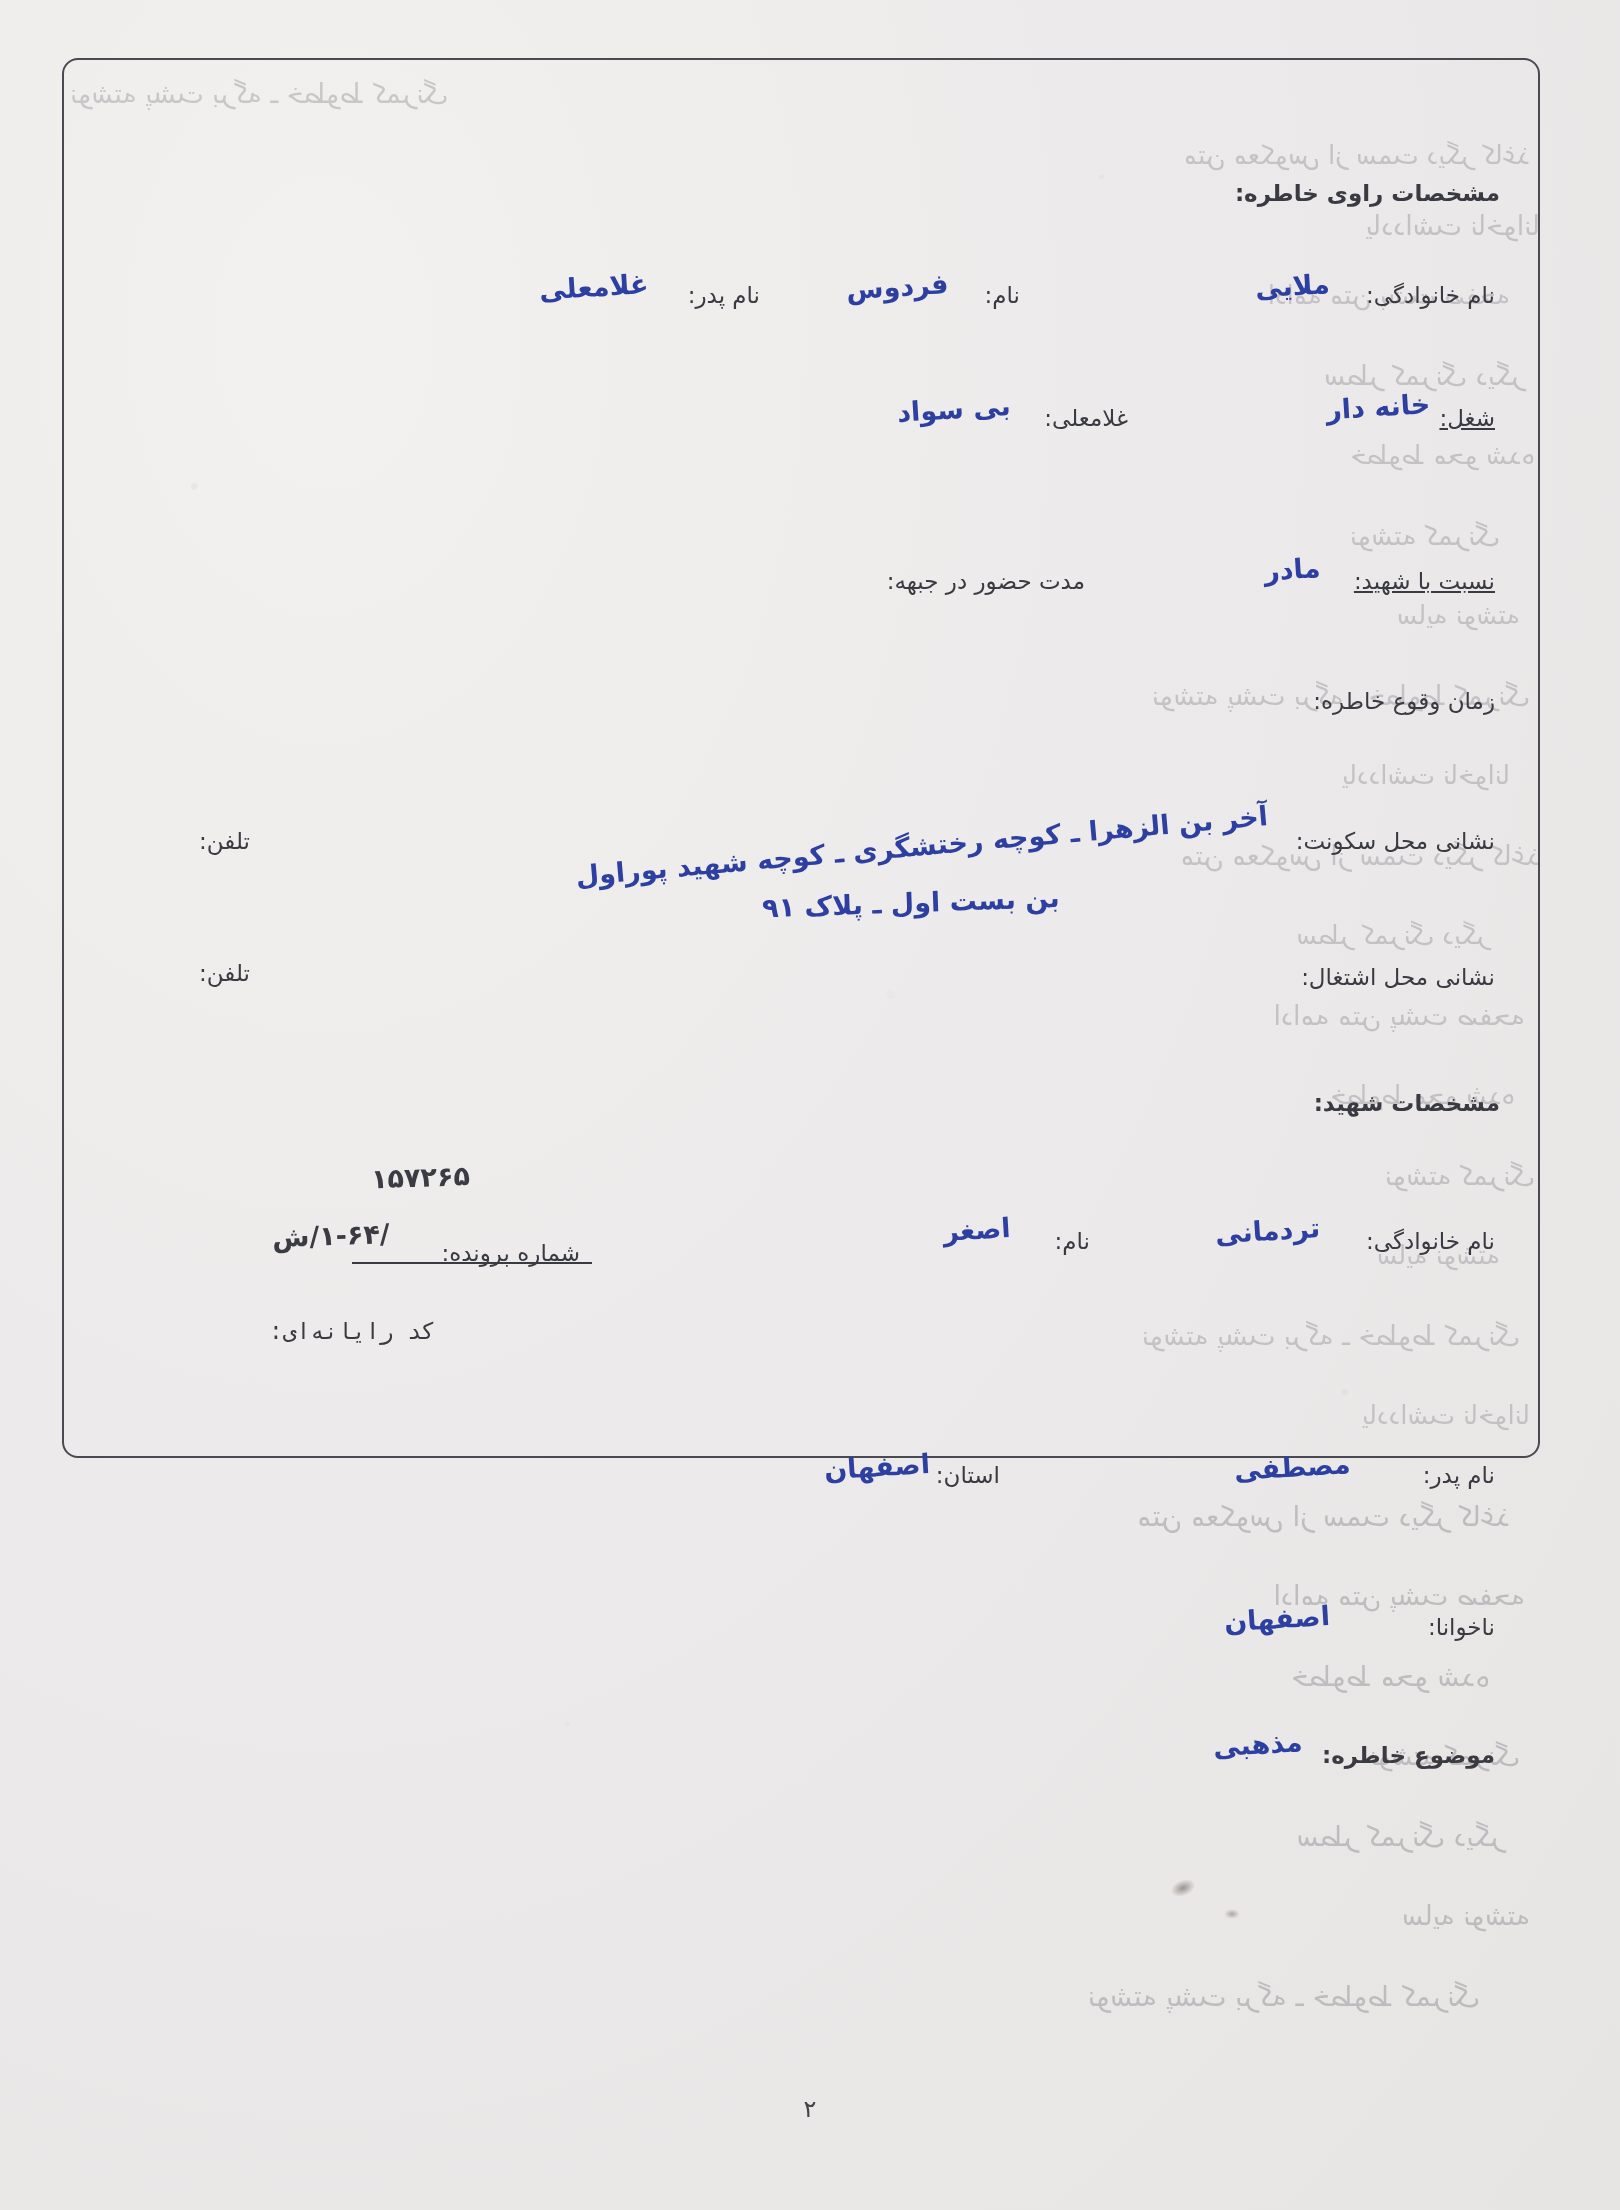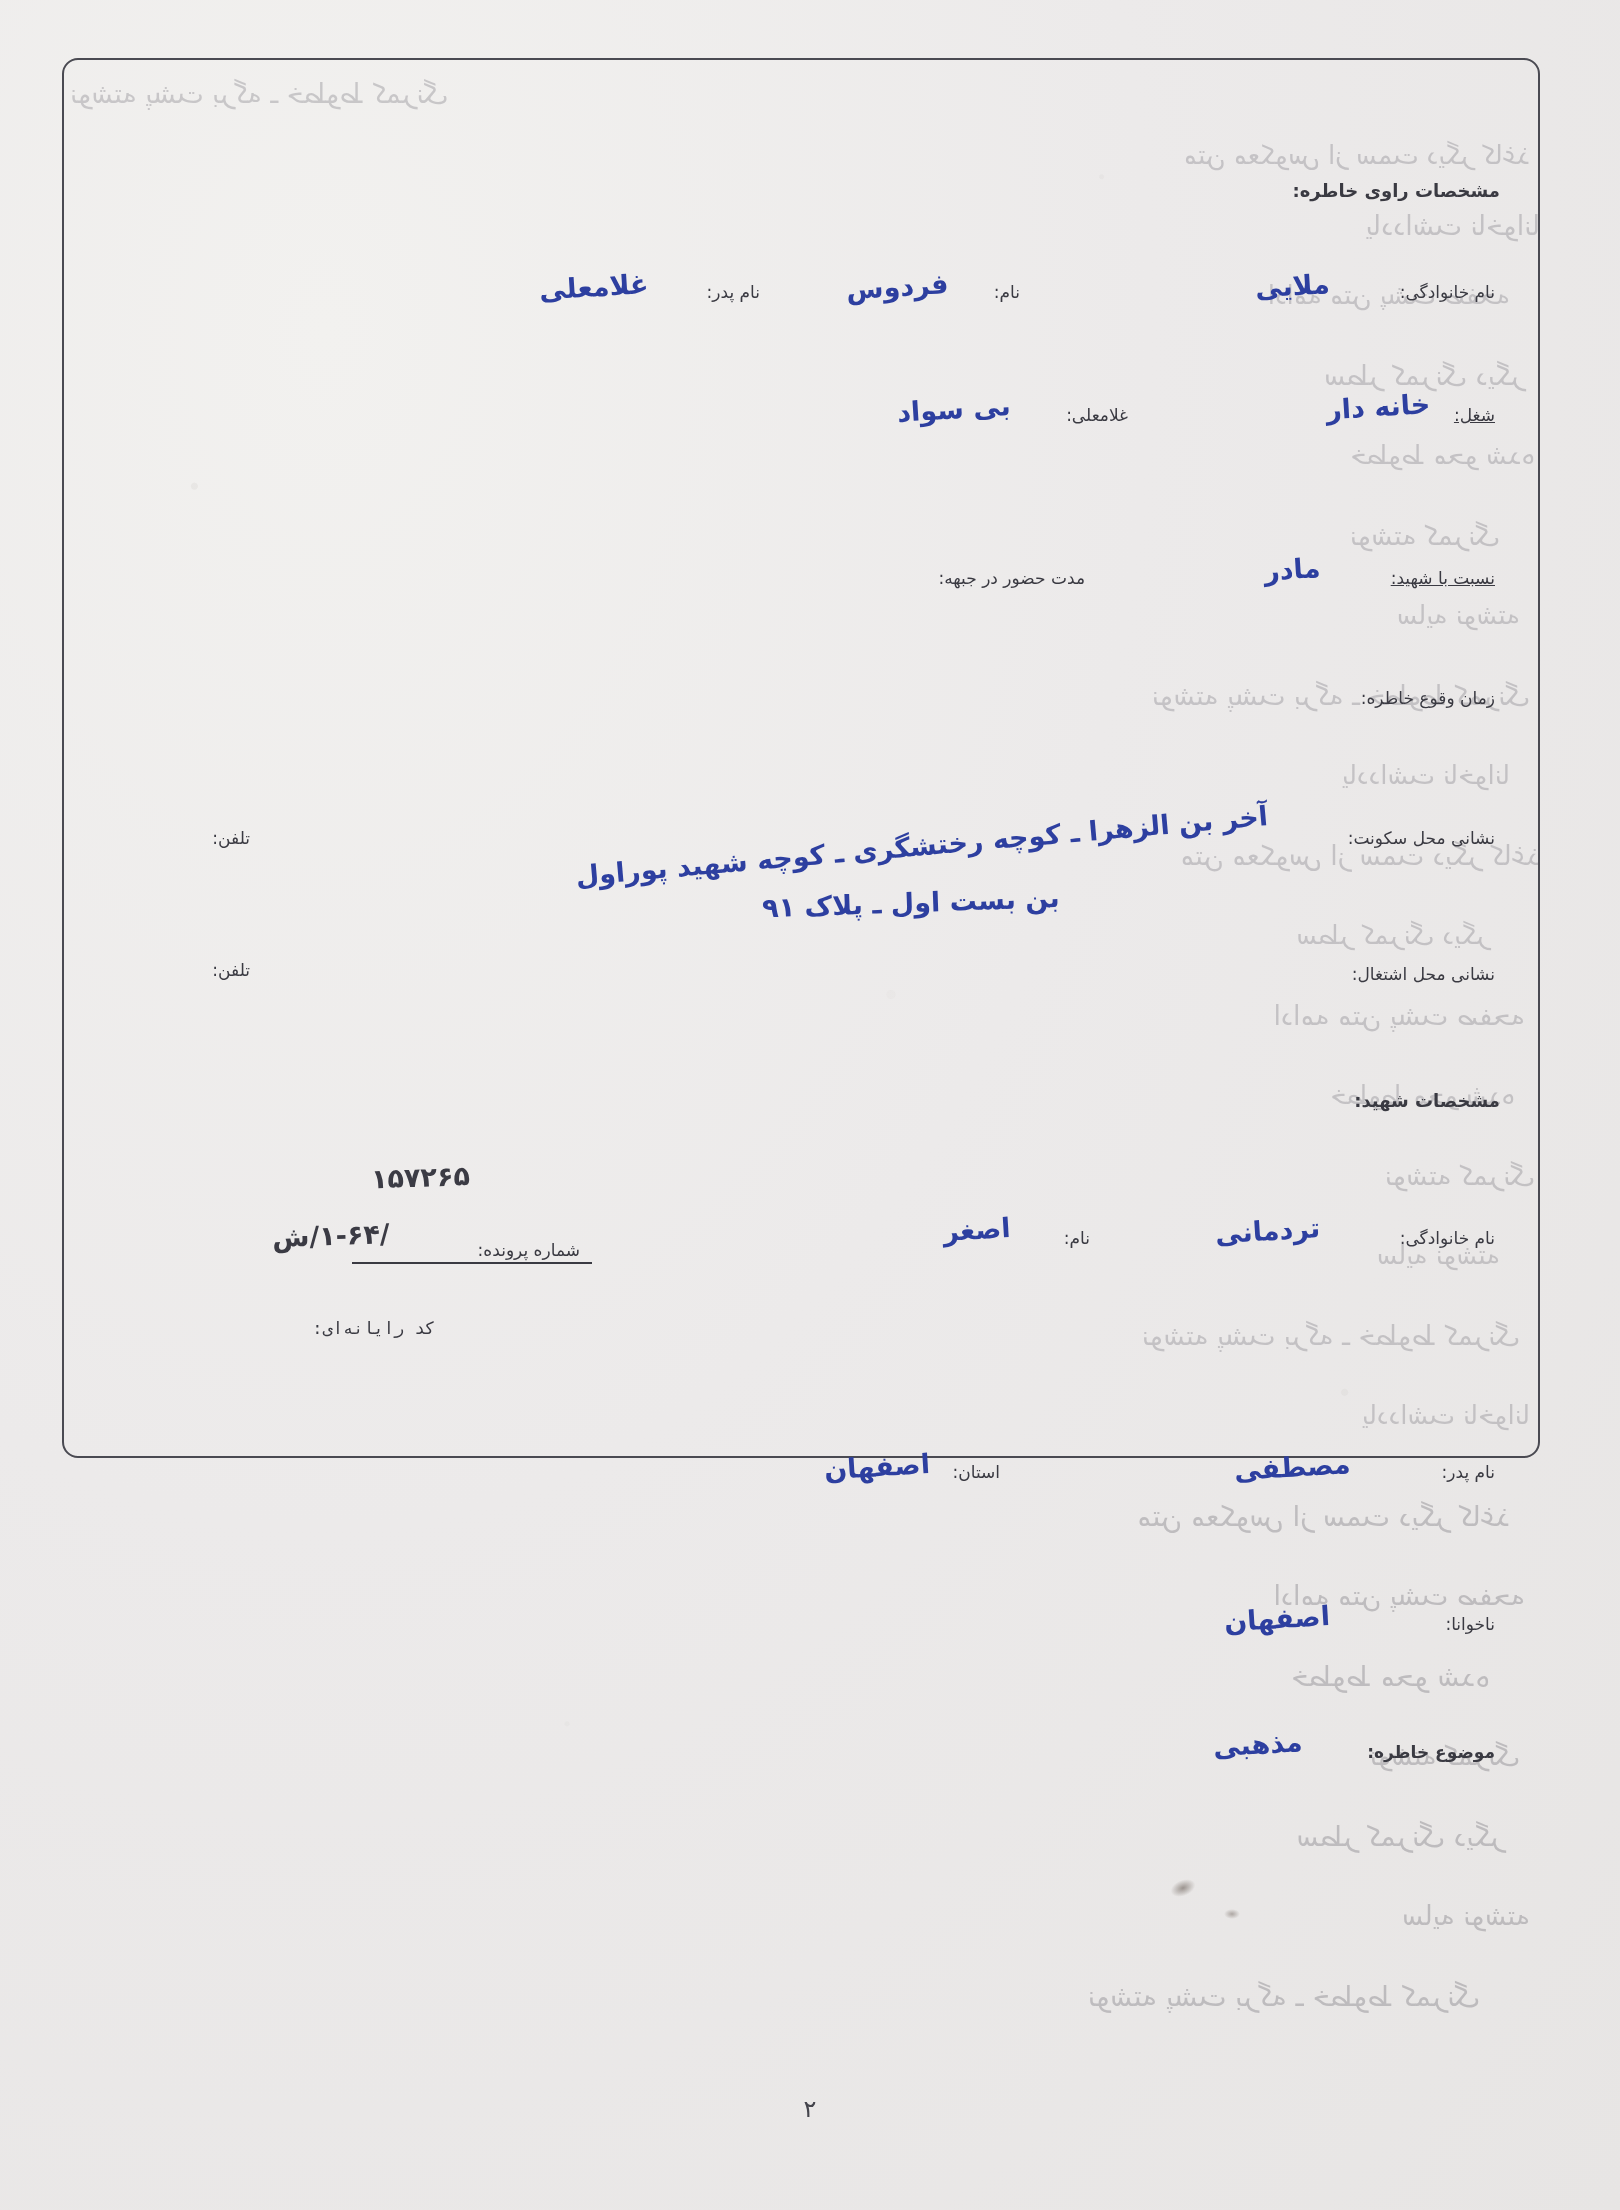--- a/index.html
+++ b/index.html
@@ -77,22 +77,22 @@
   
   .printed {
     position: absolute;
     color: #3a3a42;
     font-family: "DejaVu Sans", sans-serif;
     direction: rtl;
     white-space: nowrap;
     letter-spacing: 0px;
   }
   .bold { font-weight: bold; }
-  .sz-hdr  { font-size: 18px; }
-  .sz-lbl  { font-size: 17px; }
+  .sz-hdr  { font-size: 23px; }
+  .sz-lbl  { font-size: 23px; }
 
   
   .hand {
     position: absolute;
     color: #2d3fa0;
     font-family: "DejaVu Sans", sans-serif;
     direction: rtl;
     white-space: nowrap;
     font-weight: bold;
   }

